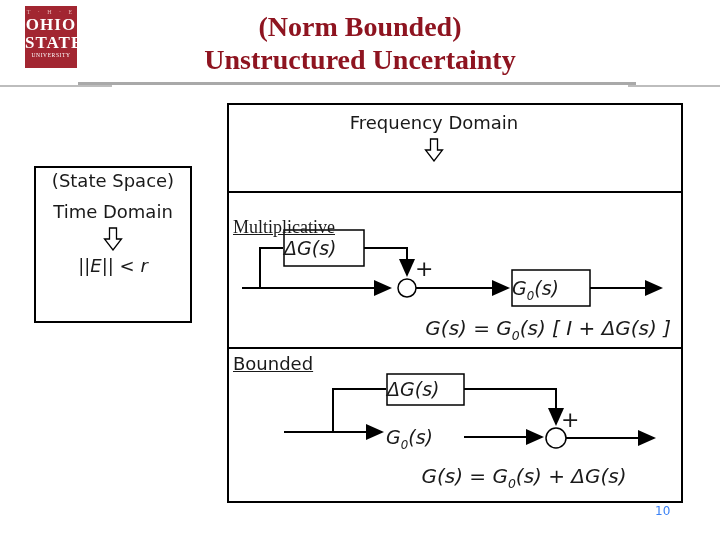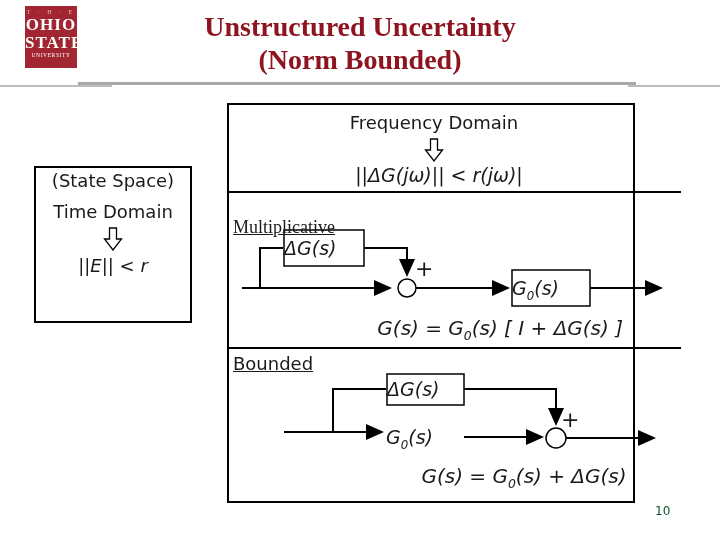--- a/index.html
+++ b/index.html
@@ -28,21 +28,21 @@
   
   .left-box {
     position:absolute; left:34px; top:166px; width:158px; height:157px;
     border:2px solid #000; box-sizing:border-box; text-align:center; font-size:18px;
   }
   .left-box .t  { line-height:25px; margin-top:6px; }
   .left-box .f  { font-style:italic; line-height:25px; }
   .arrow-wrap   { margin:3px auto 2px; width:22px; height:24px; }
   
   .right-box {
-    position:absolute; left:227px; top:103px; width:408px; height:400px;
+    position:absolute; left:227px; top:103px; width:456px; height:400px;
     border:2px solid #000; box-sizing:border-box;
   }
   .divider { position:absolute; left:0; width:452px; height:2px; background:#000; }
   .div1 { top:86px; } .div2 { top:242px; }
   .freq-head  { position:absolute; top:7px;  left:0; width:410px; text-align:center; font-size:18px; }
   .freq-arrow { position:absolute; top:33px; left:194px; width:22px; height:24px; }
   .freq-eq    { position:absolute; top:59px; left:0; width:420px; text-align:center; font-size:19px; font-style:italic; }
   .sec-head   { position:absolute; left:4px; font-size:18px; text-decoration:underline; }
   .mult-head  { top:112px;font-family:Liberation Serif, serif; } .add-head { top:248px; }
   .svg-overlay { position:absolute; left:0; top:0; width:452px; height:396px; }
@@ -52,37 +52,37 @@
   .lbl-mult-g0 { left:283px; top:165px; width:78px; height:36px; line-height:36px; }
   .lbl-add-dg  { left:158px; top:269px; width:77px; height:31px; line-height:31px; }
   .lbl-add-g0  { left:157px; top:316px; width:78px; height:32px; line-height:32px; }
   .plus { position:absolute; font-size:22px; line-height:22px; }
   .plus-mult { left:186px; top:153px; }
   .plus-add  { left:332px; top:304px; }
   .formula { position:absolute; font-style:italic; font-size:20px; white-space:nowrap; }
   .formula-mult { top:211px; right:10px; }
   .formula-add  { top:359px; left:170px; width:250px; text-align:center; }
   
-  .page-number { position:absolute; left:655px; top:504px; font-size:12px; color:#14532d; }
+  .page-number { position:absolute; left:655px; top:504px; font-size:12px; color:#3b82f6; }
 </style>
 </head>
 <body>
 
 <div class="slide">
 
   <div class="logo">
     <div class="lthe">T · H · E</div>
     <div class="l1">OHIO</div>
     <div class="l2">STATE</div>
     <div class="l3">UNIVERSITY</div>
   </div>
 
   <div class="title">
+    <div>(Norm Bounded)</div>
     <div>Unstructured Uncertainty</div>
-    <div>(Norm Bounded)</div>
   </div>
 
   <div class="rule-mid"></div>
   <div class="rule-left"></div>
   <div class="rule-right"></div>
 
   <div class="left-box">
     <div class="t" style="margin-top:0">(State Space)</div>
     <div class="t">Time Domain</div>
     <div class="arrow-wrap">
@@ -94,21 +94,20 @@
   </div>
 
   <div class="right-box">
 
     <div class="freq-head">Frequency Domain</div>
     <div class="freq-arrow">
       <svg width="22" height="24" viewBox="0 0 22 24">
         <polygon points="7.5,1 14.5,1 14.5,12 19.5,12 11,23 2.5,12 7.5,12" fill="#ffffff" stroke="#000000" stroke-width="1.3"></polygon>
       </svg>
     </div>
-    <div class="freq-eq">||ΔG(jω)|| &lt; r(jω)|</div>
 
     <div class="divider div1"></div>
 
     <svg class="svg-overlay" viewBox="0 0 452 396">
       <defs>
         <marker id="ah" markerWidth="9" markerHeight="8" refX="8" refY="4" orient="auto">
           <path d="M0,0 L9,4 L0,8 z" fill="#000000"></path>
         </marker>
       </defs>
       <g stroke="#000000" stroke-width="2" fill="none">

